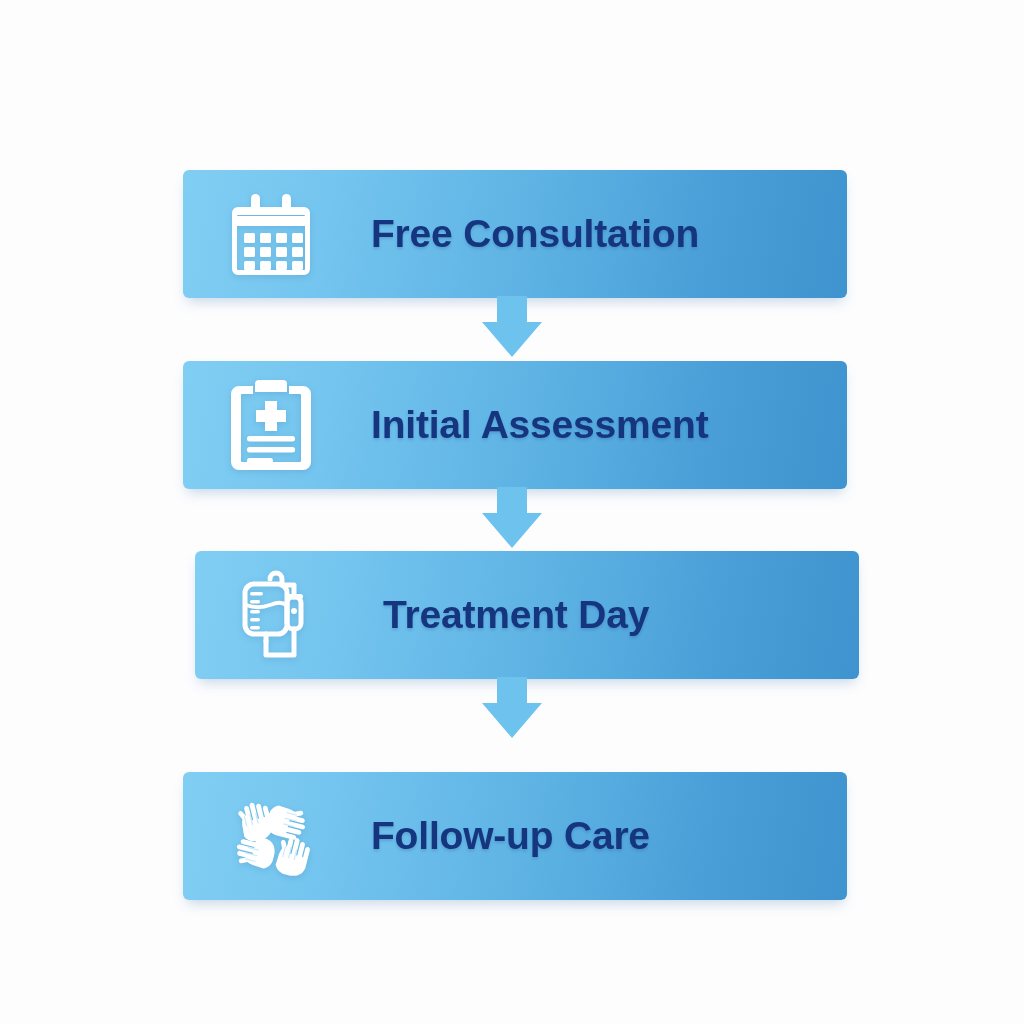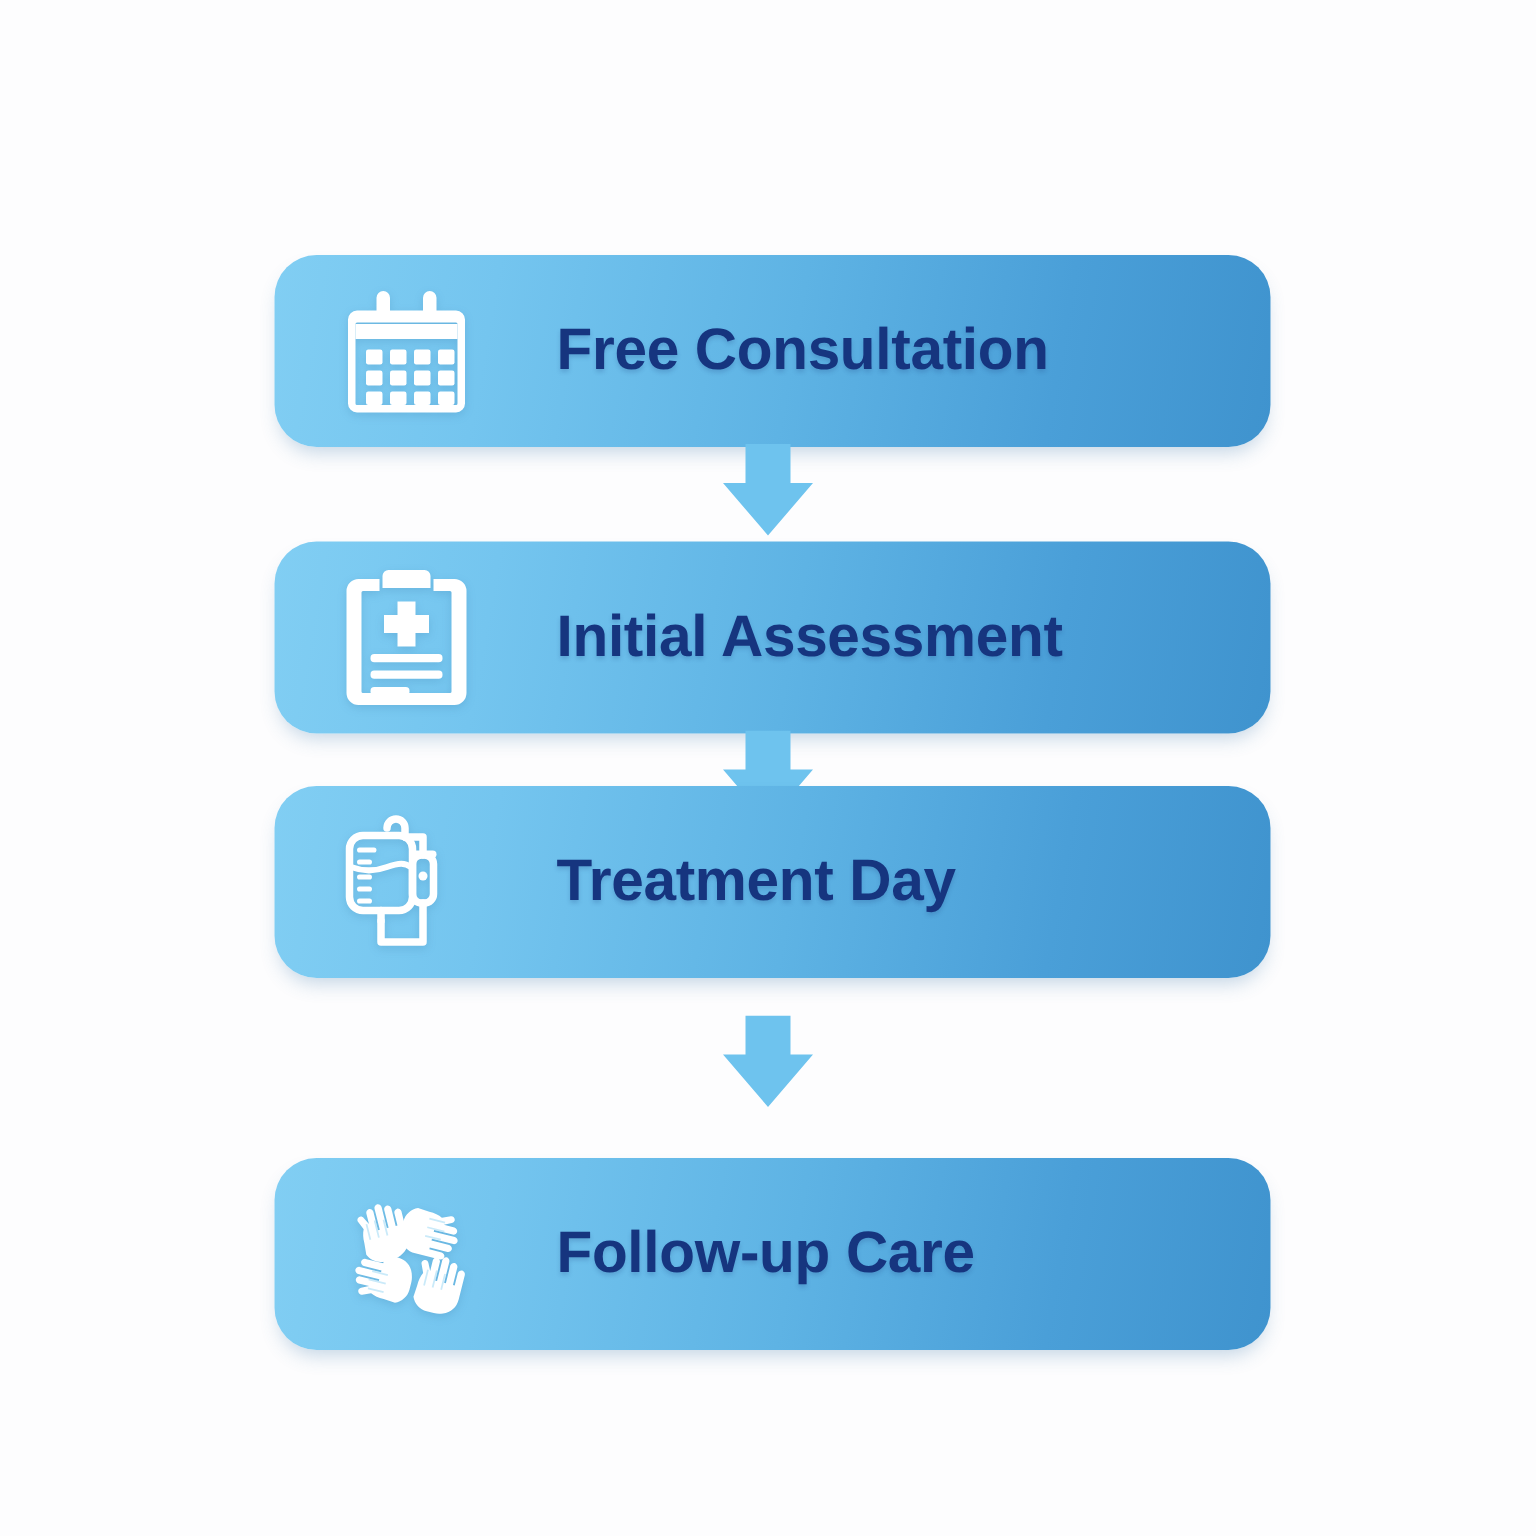--- a/index.html
+++ b/index.html
@@ -16,36 +16,36 @@
     width:1024px; height:1024px;
     background:#fdfdfe;
   }
 
   
   .step {
     position:absolute;
     left:183px;
     width:664px;
     height:128px;
-    border-radius:28px;
+    border-radius:6px;
     background:linear-gradient(100deg,
                 #81cef3 0%,
                 #74c5ef 22%,
                 #5eb3e4 52%,
                 #4a9fd8 78%,
                 #3f93ce 100%);
     box-shadow:0 7px 13px -4px rgba(60,120,170,0.30);
     display:flex;
     align-items:center;
     overflow:hidden;
   }
 
   .step-1 { top:170px; }
   .step-2 { top:361px; }
-  .step-3 { top:524px; }
+  .step-3 { top:551px;margin-left:12px; }
   .step-4 { top:772px; }
 
   
   .step-icon {
     position:absolute;
     left:42px;
     top:50%;
     transform:translateY(-50%);
     width:92px;
     height:92px;

